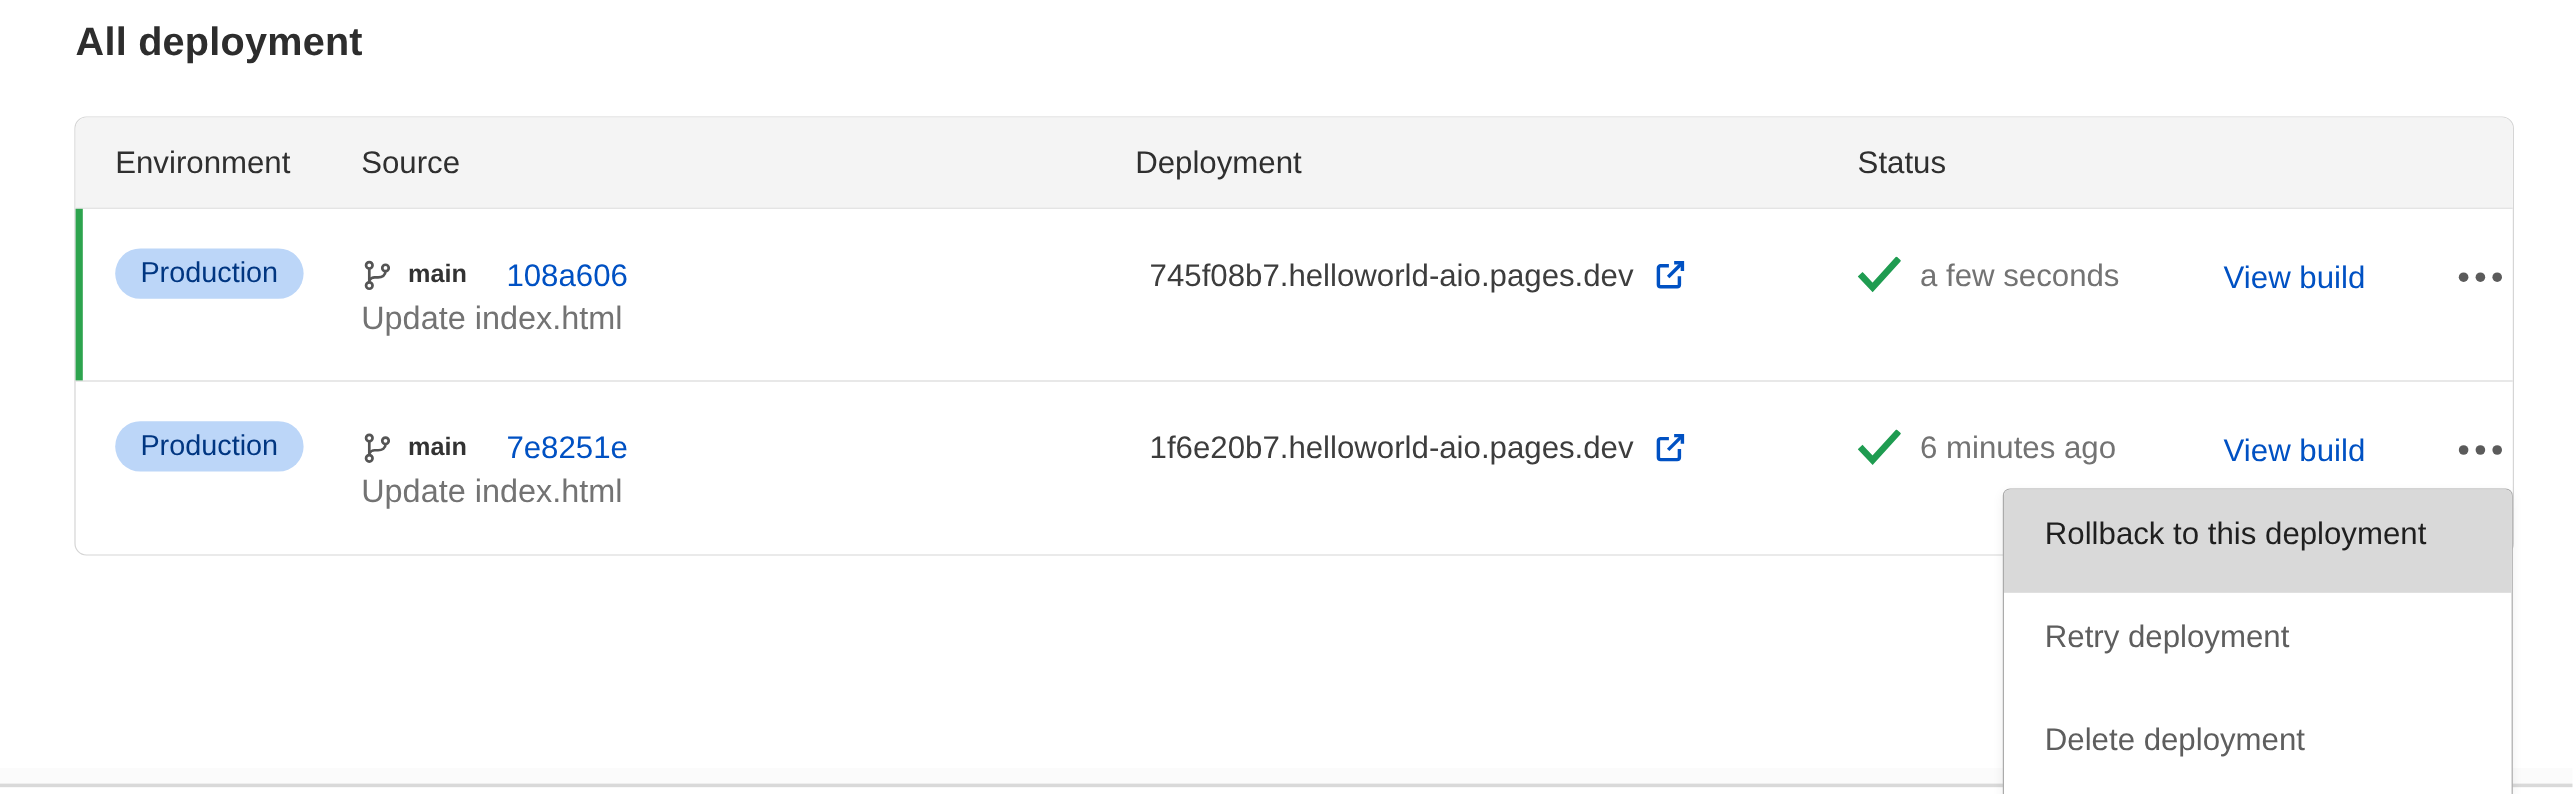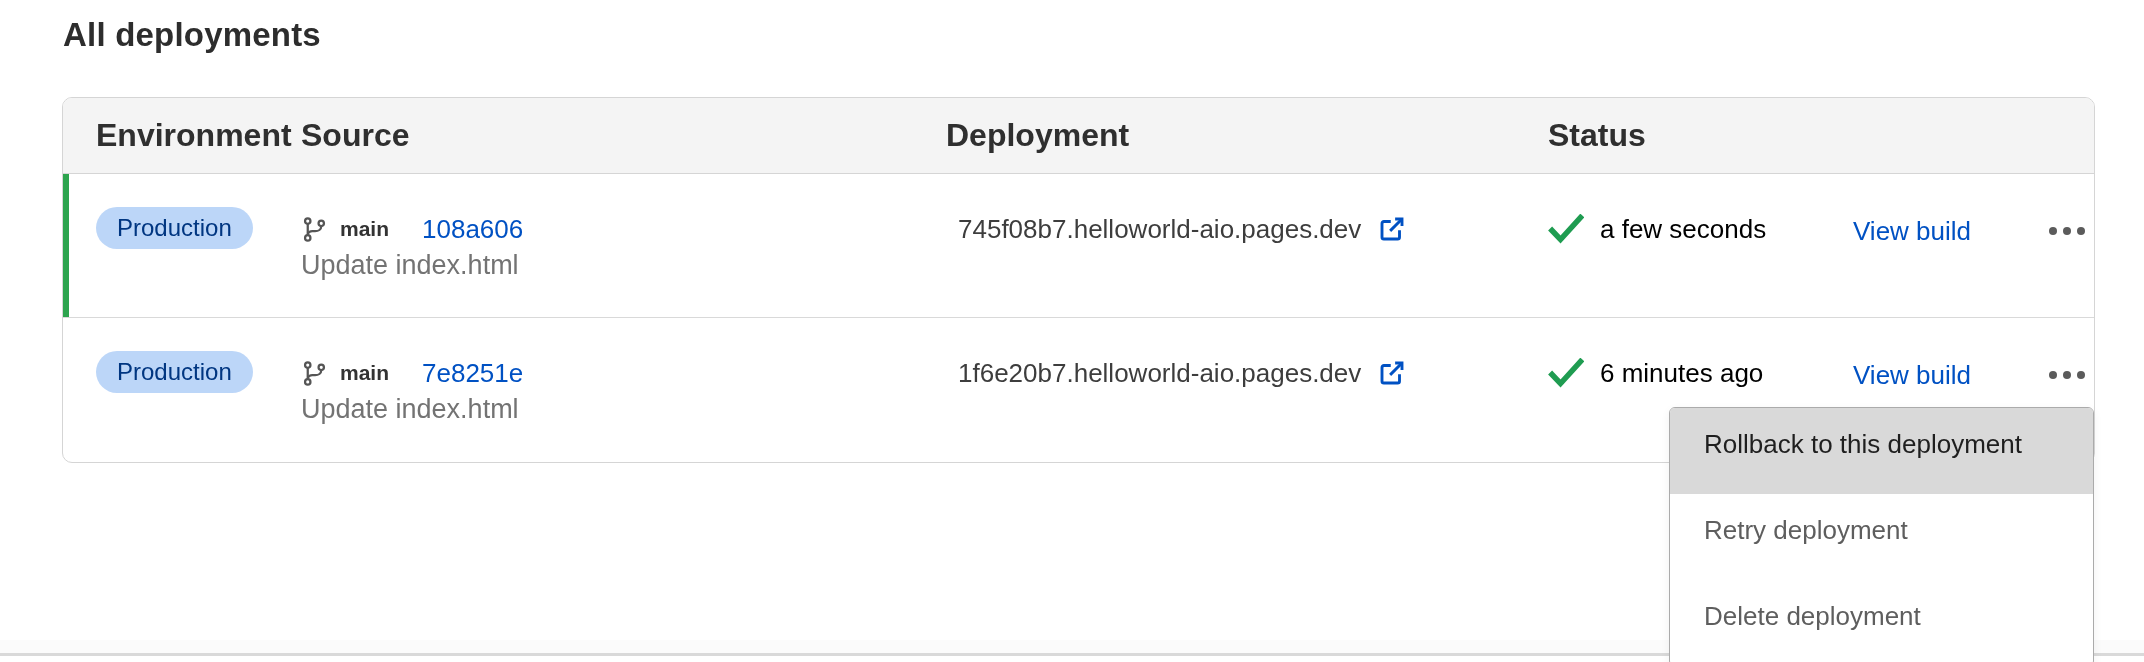--- a/index.html
+++ b/index.html
@@ -13,21 +13,21 @@
     font-size:33px; font-weight:600; color:#2d2d2d; letter-spacing:.2px;
   }
   .card {
     position:absolute; left:62px; top:97px; width:2033px; height:366px;
     background:#ffffff; border:1px solid #d5d5d5; border-radius:10px;
   }
   .thead {
     position:relative; height:76px; background:#f4f4f4;
     border-bottom:1px solid #d5d5d5; border-radius:9px 9px 0 0;
   }
-  .th { position:absolute; top:0; line-height:75px; font-size:32px; font-weight:700; color:#2f2f2f; }
+  .th { position:absolute; top:0; line-height:75px; font-size:26px; font-weight:400; color:#2f2f2f; }
   .th-env    { left:33px; }
   .th-source { left:238px; }
   .th-deploy { left:883px; }
   .th-status { left:1485px; }
 
   .row { position:relative; height:144px; }
   .row-first { border-bottom:1px solid #d9d9d9; }
   .current-bar { position:absolute; left:0; top:0; width:6px; height:143px; background:#2da44e; }
 
   .badge {
@@ -41,21 +41,21 @@
   .commit-msg { position:absolute; left:238px; top:76px; font-size:27px; color:#737373; }
 
   .cell-deploy {
     position:absolute; left:883px; top:39px; display:flex; align-items:center; gap:16px;
     font-size:26px; color:#3d3d3d; height:32px;margin-left:12px;
   }
   .ext-link { display:flex; cursor:pointer; }
 
   .cell-status {
     position:absolute; left:1485px; top:39px; display:flex; align-items:center; gap:16px;
-    font-size:26px; color:#000000; height:32px;
+    font-size:26px; color:#737373; height:32px;
   }
   .view-build { position:absolute; left:1790px; top:42px; font-size:26px; color:#0051c3; text-decoration:none; cursor:pointer; }
 
   .more {
     position:absolute; left:1969px; top:38px; width:70px; height:38px;
     background:none; border:none; display:flex; align-items:center; justify-content:center; gap:6px; cursor:pointer;
   }
   .dot { width:8px; height:8px; border-radius:50%; background:#5b5b5b; }
 
   .menu {
@@ -67,21 +67,21 @@
   .menu-item.highlighted { background:#d9d9d9; color:#1f1f1f; }
 
   .bottom-band { position:absolute; left:0; top:640px; width:2144px; height:13px; background:#fbfbfb; }
   .bottom-line { position:absolute; left:0; top:653px; width:2144px; height:3px; background:#d9d9d9; }
 </style>
 </head>
 <body>
 
 <div class="page">
 
-  <div class="title">All deployments</div>
+  <div class="title">All deployment</div>
 
   <div class="card">
 
     <div class="thead">
       <div class="th th-env">Environment</div>
       <div class="th th-source">Source</div>
       <div class="th th-deploy">Deployment</div>
       <div class="th th-status">Status</div>
     </div>
 

